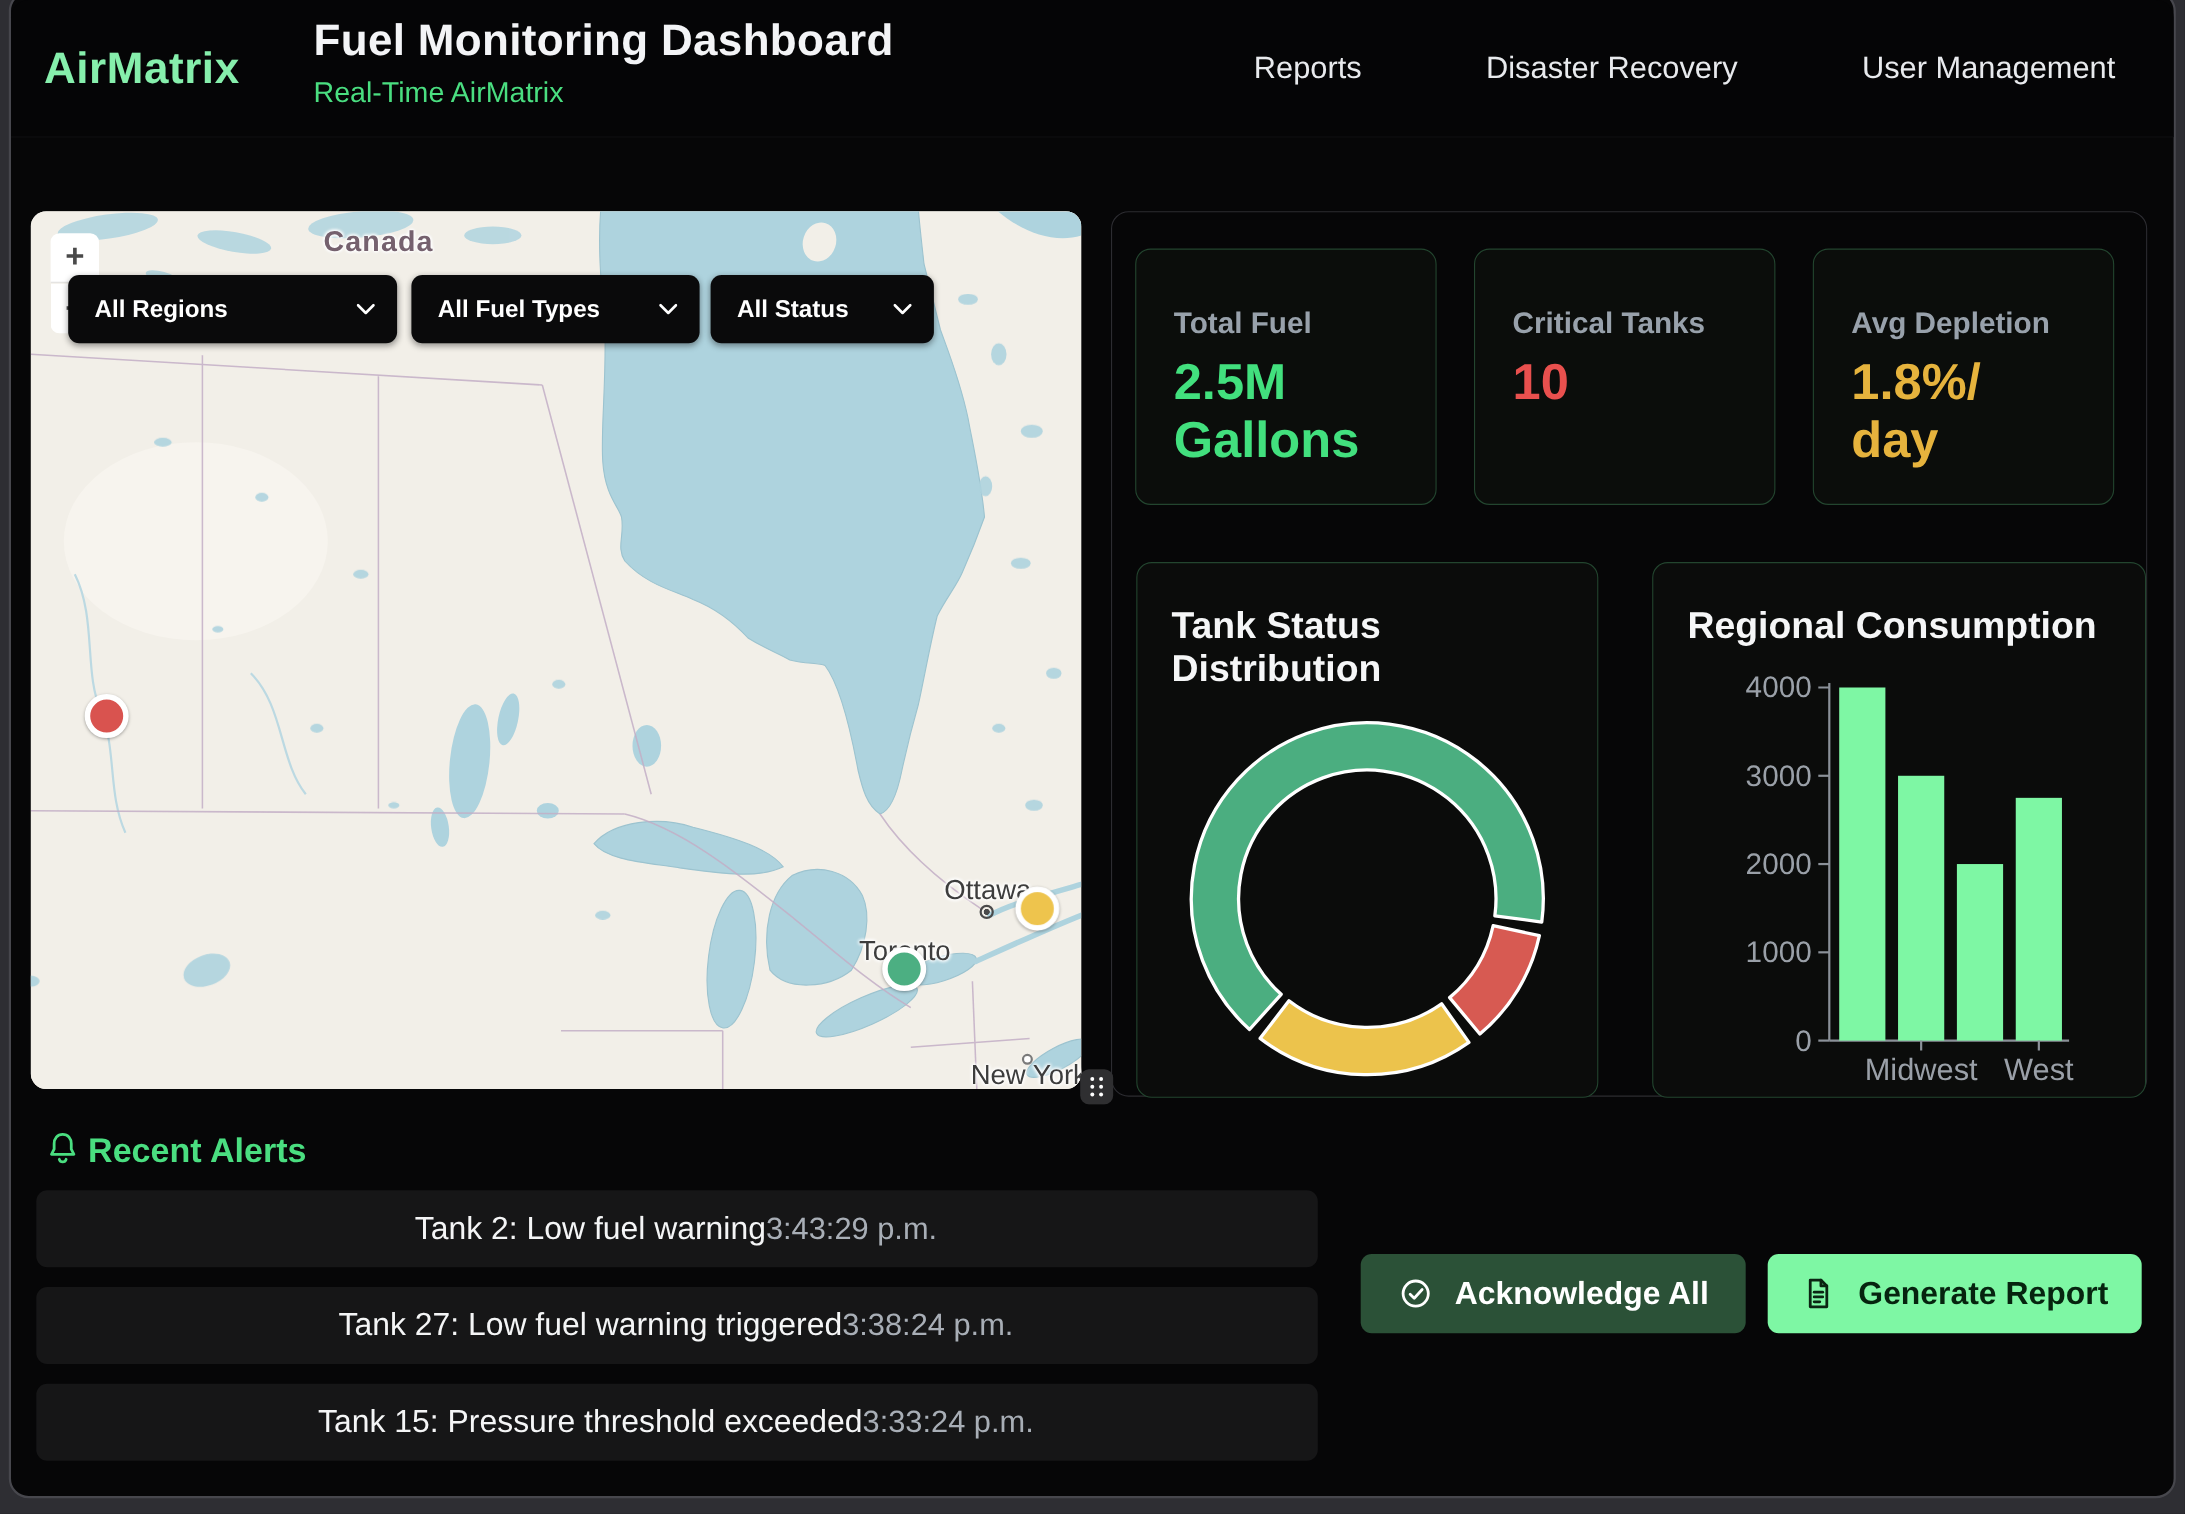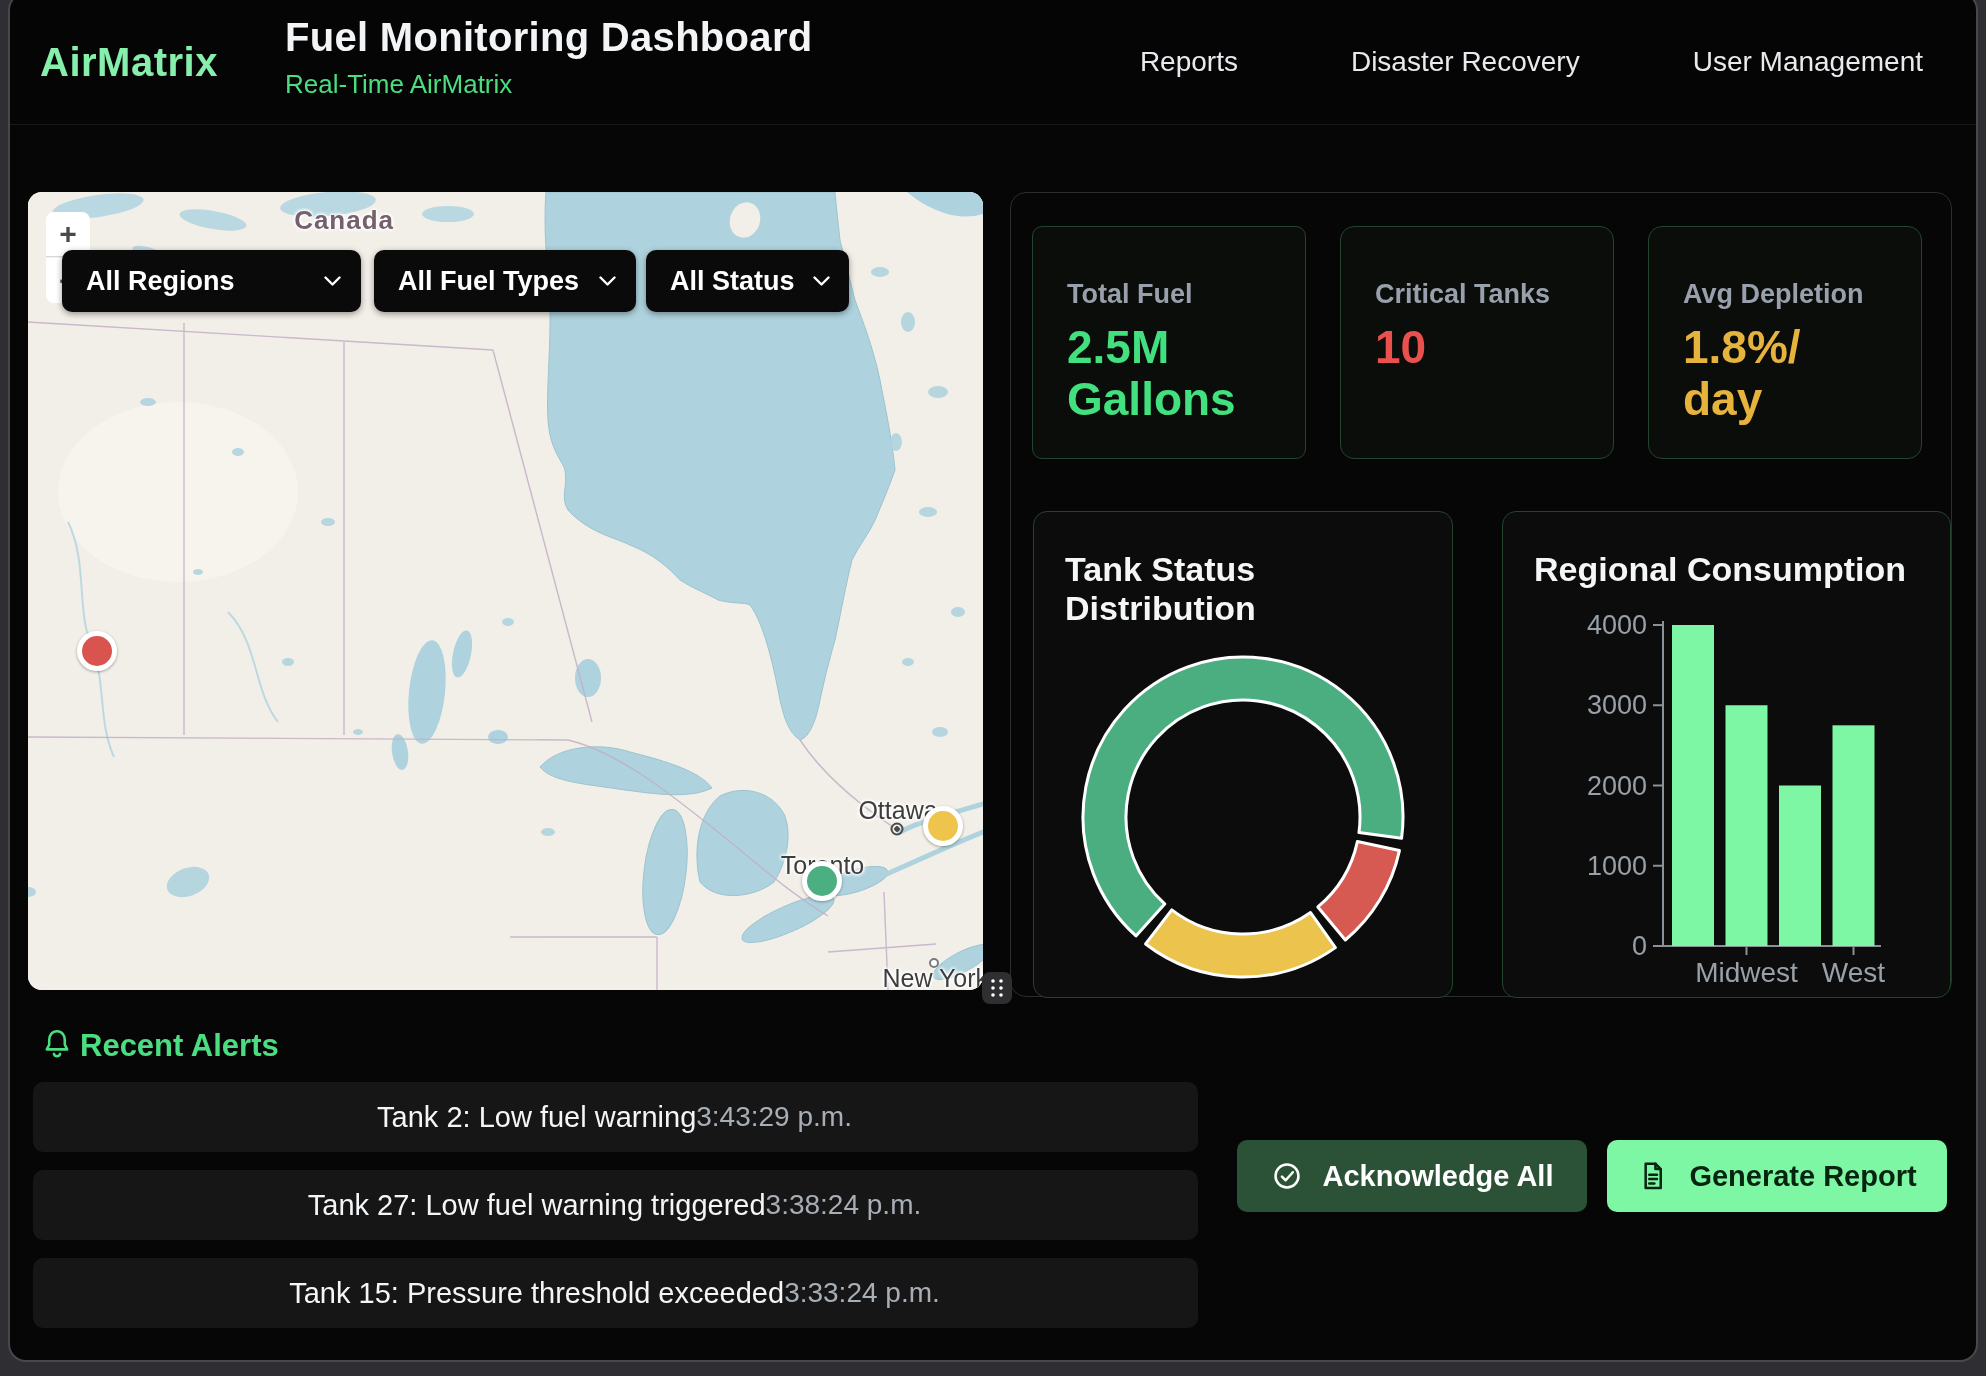--- a/index.html
+++ b/index.html
@@ -32,21 +32,21 @@
   .marker{position:absolute;width:30px;height:30px;border-radius:50%;border:5px solid #fff;
     transform:translate(-50%,-50%);box-shadow:0 1px 3px rgba(0,0,0,.35);cursor:pointer;}
   .zoombtn{position:absolute;left:18px;width:44px;height:45px;background:#fff;color:#4a4a4a;
     font-size:30px;font-weight:bold;display:flex;align-items:center;justify-content:center;
     cursor:pointer;z-index:3;box-sizing:border-box;}
   #zoom-in{top:20px;border-radius:8px 8px 0 0;border-bottom:1px solid #d8d8d8;}
   #zoom-out{top:66px;border-radius:0 0 8px 8px;}
   .dropdown{position:absolute;top:58px;height:62px;background:#0a0a0b;border-radius:10px;
     display:flex;align-items:center;justify-content:space-between;padding:0 20px 0 24px;
     box-sizing:border-box;z-index:5;cursor:pointer;box-shadow:0 2px 6px rgba(0,0,0,.4);}
-  .dropdown .lbl{color:#fff;font-size:27px;font-weight:600;white-space:nowrap;}
+  .dropdown .lbl{color:#fff;font-size:22px;font-weight:600;white-space:nowrap;}
   .dropdown svg{flex:0 0 auto;margin-left:18px;}
   #resize-handle{position:absolute;left:982px;top:972px;width:30px;height:32px;background:#2f2f31;
     border-radius:8px;display:flex;align-items:center;justify-content:center;cursor:grab;z-index:6;}
   
   #right-panel{position:absolute;left:1010px;top:192px;width:942px;height:805px;
     border:1.5px solid #2c2c31;border-radius:16px;box-sizing:border-box;background:#060607;}
   .stat-card{position:absolute;top:33px;width:274px;height:233px;background:#0b0d0b;
     border:1.5px solid #23452f;border-radius:14px;box-sizing:border-box;padding:52px 0 0 34px;}
   .stat-label{font-size:27px;color:#98a1ab;font-weight:600;}
   .stat-value{font-size:46px;font-weight:bold;line-height:1.13;margin-top:12px;white-space:pre-line;}
@@ -239,21 +239,21 @@
         <circle cx="4" cy="11" r="1.8"></circle>
           <circle cx="12" cy="11" r="1.8"></circle>
         <circle cx="4" cy="18" r="1.8"></circle>
           <circle cx="12" cy="18" r="1.8"></circle>
       </g>
     </svg>
   </div>
 
   <div id="right-panel">
     <div id="stats-row">
-        <div class="stat-card" style="left: 21px; border-radius: 10px;">
+        <div class="stat-card" style="left: 21px;">
           <div class="stat-label">Total Fuel</div>
           <div class="stat-value" style="color: rgb(66, 224, 126);">2.5M
 Gallons</div>
         </div>
         <div class="stat-card" style="left: 329px;">
           <div class="stat-label">Critical Tanks</div>
           <div class="stat-value" style="color: rgb(233, 80, 78);">10</div>
         </div>
         <div class="stat-card" style="left: 637px;">
           <div class="stat-label">Avg Depletion</div>

